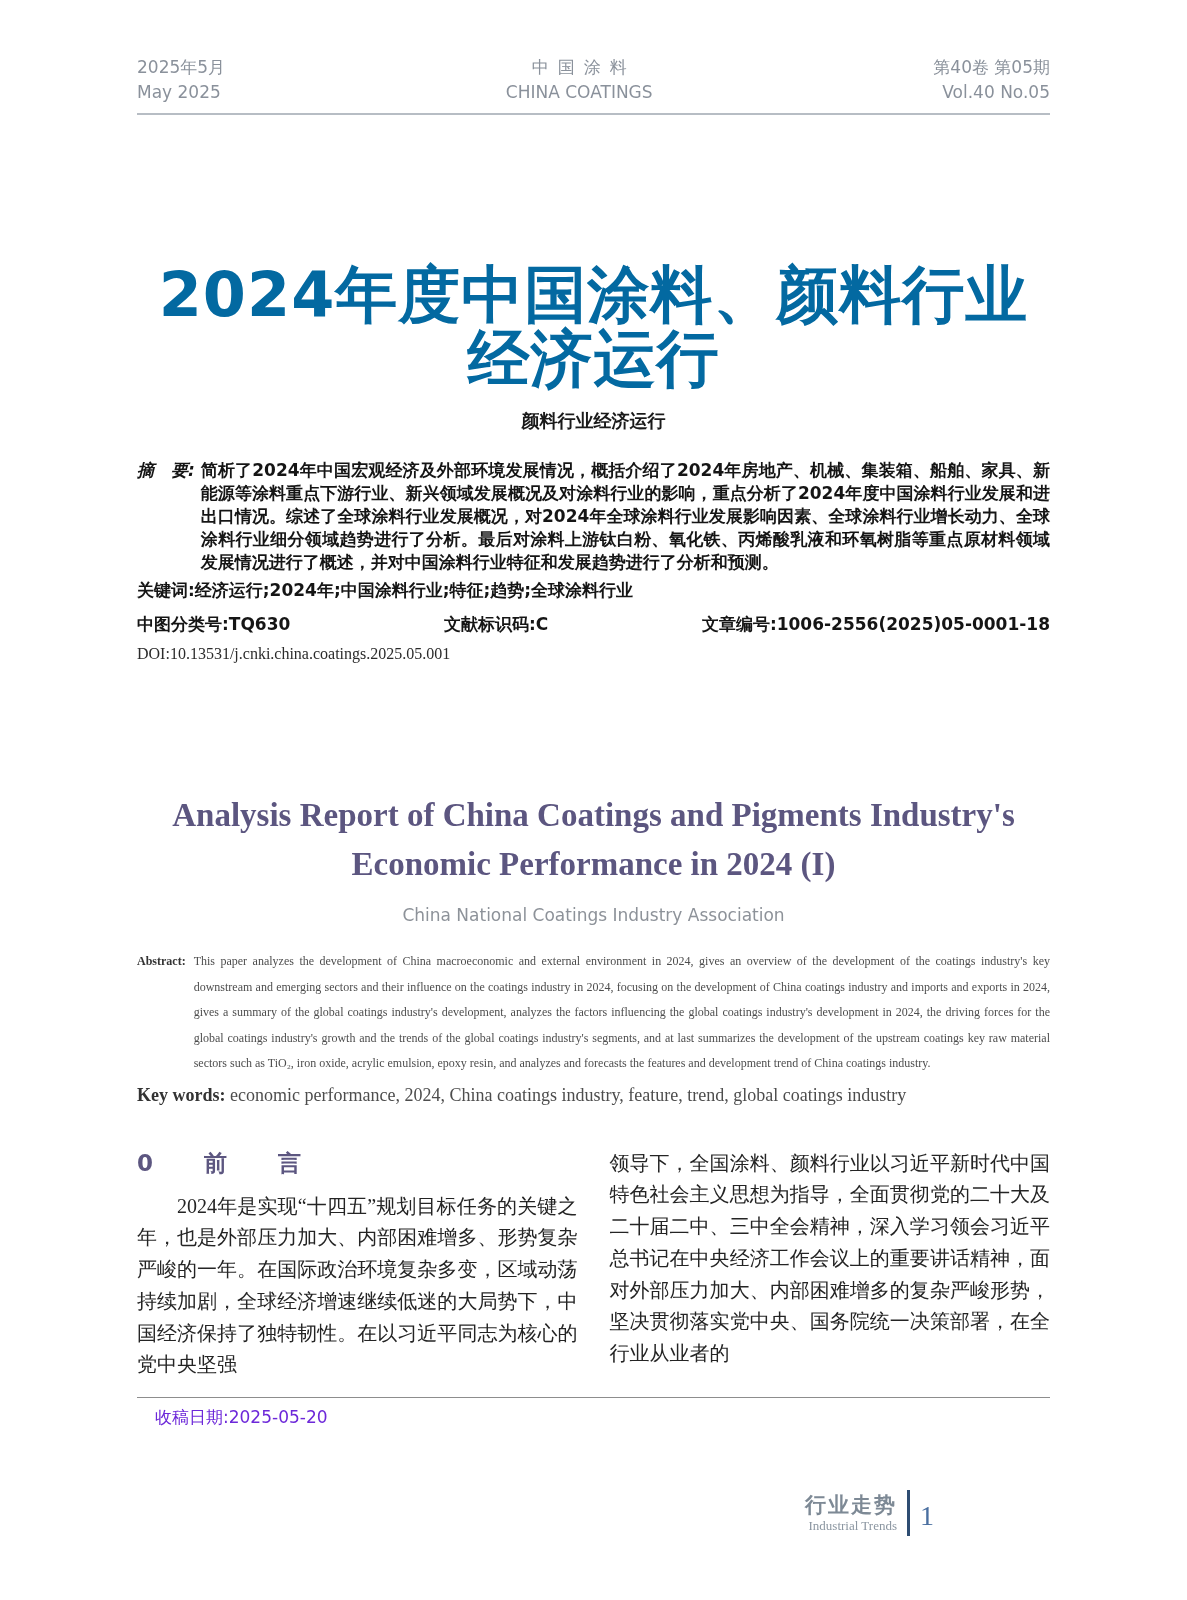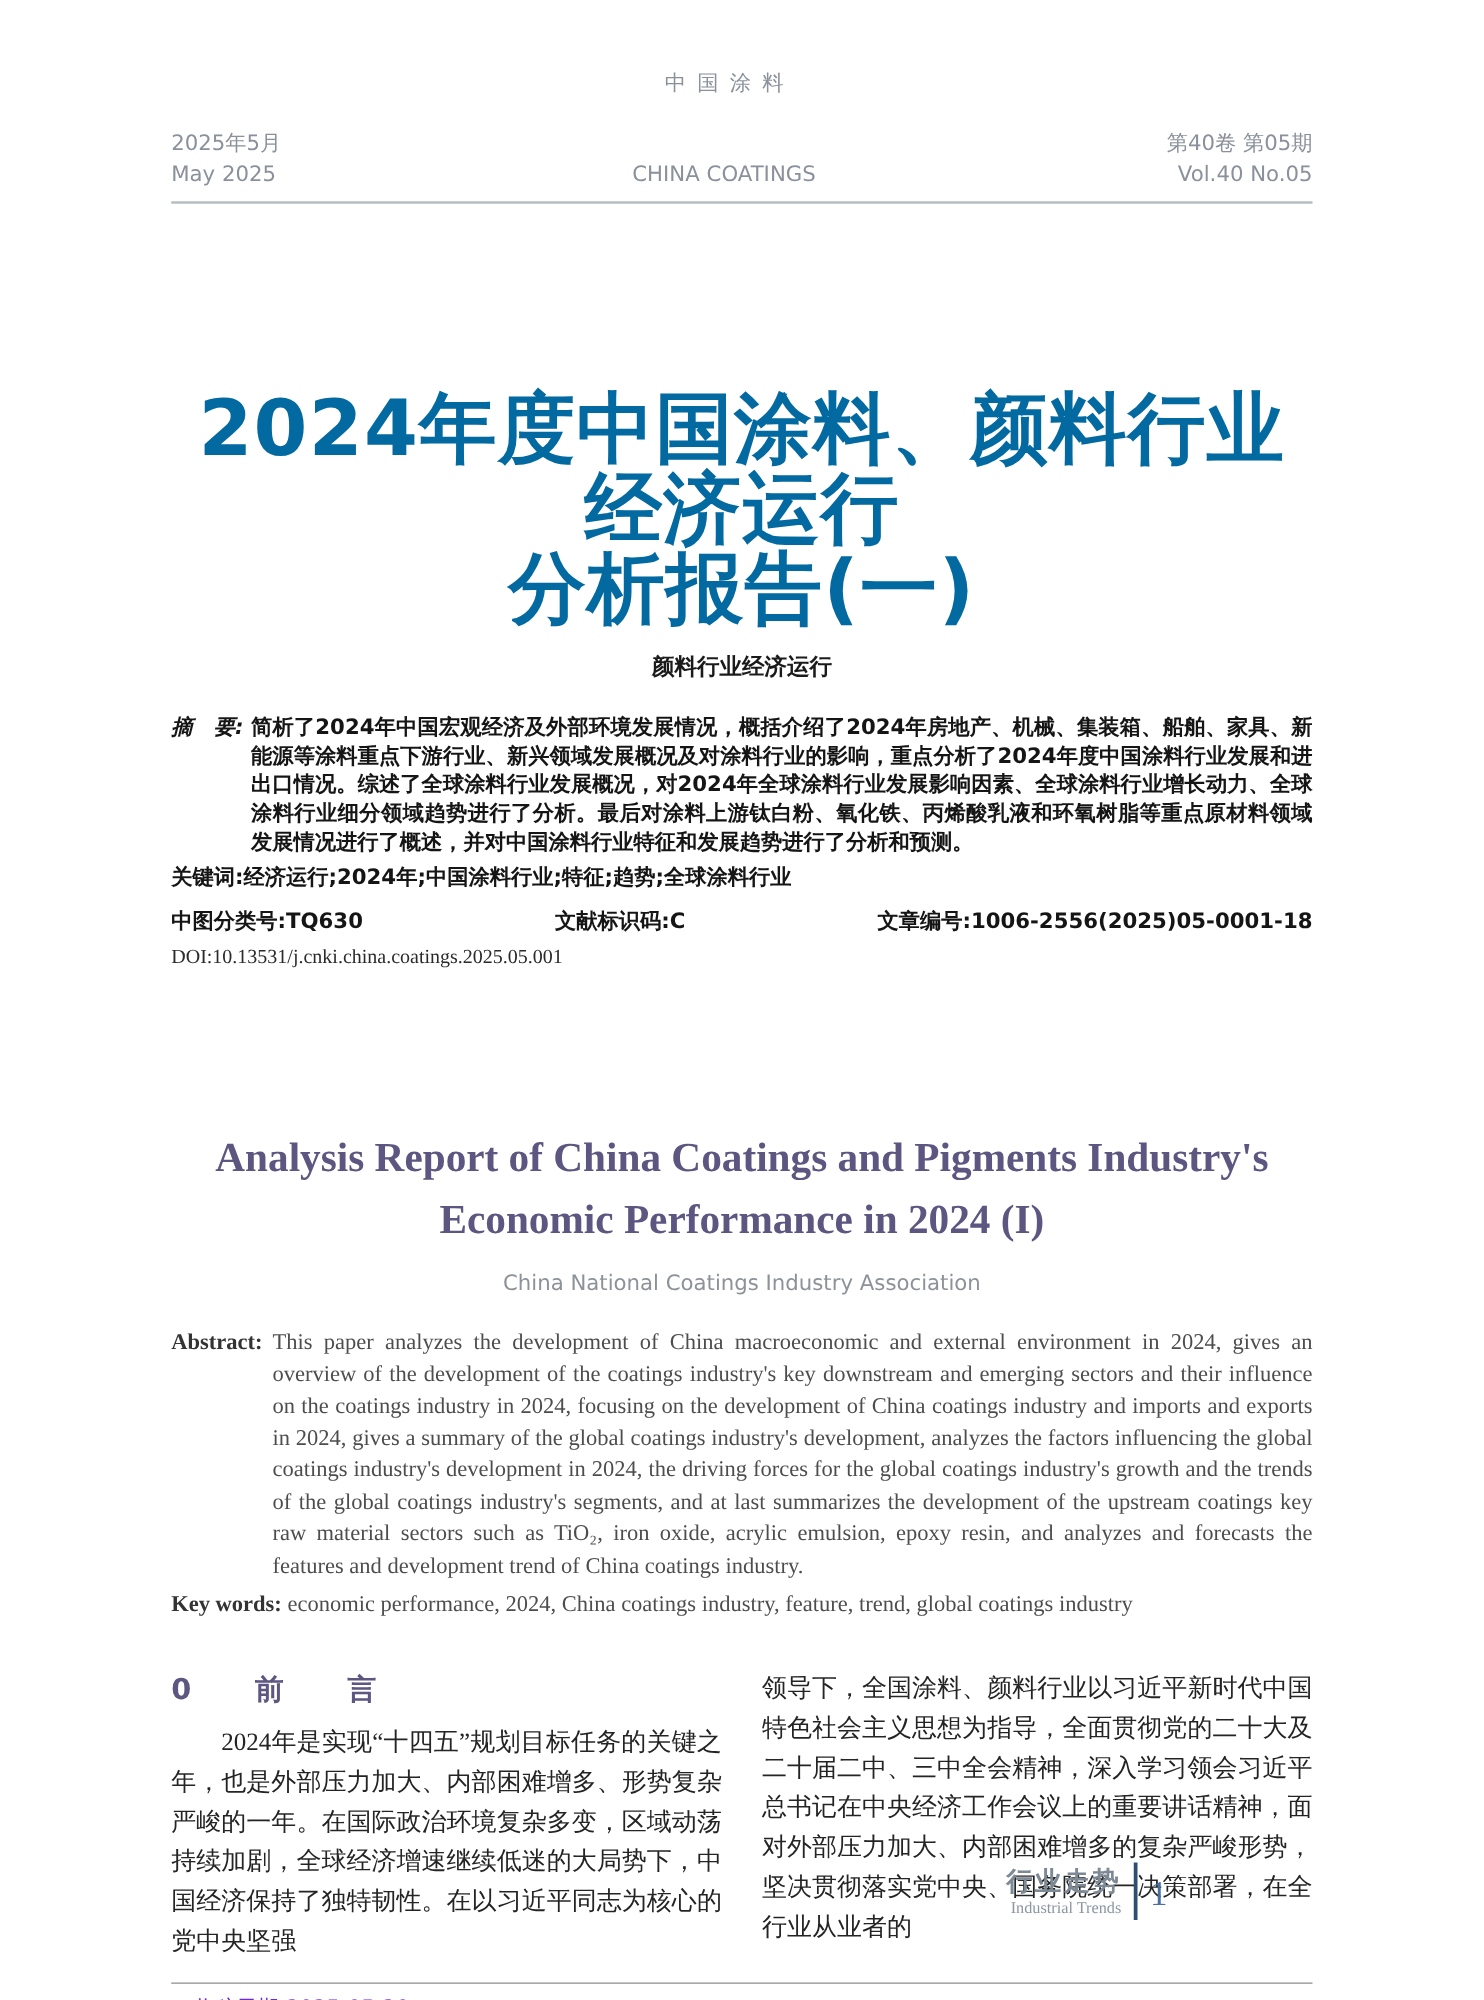--- a/index.html
+++ b/index.html
@@ -15,21 +15,21 @@
     position:absolute; left:137px; top:0; width:913px;
   }
   
   .jheader {
     padding-top:55px; padding-bottom:8px;
     border-bottom:2px solid #b7bdc4;
     display:flex; justify-content:space-between; align-items:flex-end;
     color:#8a919b; font-size:17px; line-height:25px;
   }
   .jheader .hcol { display:flex; flex-direction:column; }
-  .jheader .hcenter { text-align:center;gap:48px; }
+  .jheader .hcenter { text-align:center; }
   .jheader .hright { text-align:right; }
   .jname-cn { letter-spacing:9px; text-indent:9px; }
   
   .title-cn {
     margin-top:148px;
     text-align:center;
     color:#0369a1;
     font-size:62px; font-weight:bold; line-height:64px;
     letter-spacing:1px;
   }
@@ -69,21 +69,21 @@
   }
   .author-en {
     margin-top:16px; text-align:center;
     color:#8d9299; font-size:17px;
   }
   
   .abs-en {
     margin-top:24px;
     display:flex;
     font-family:"Liberation Serif","DejaVu Serif",serif;
-    font-size:18px; line-height:25.5px; color:#4d4d4d;
+    font-size:12px; line-height:25.5px; color:#4d4d4d;
   }
   .abs-en .lab {
     white-space:nowrap; margin-right:8px;
     font-weight:bold; color:#333333;
   }
   .abs-en .txt { text-align:justify; }
   .kw-en {
     margin-top:6px;
     font-family:"Liberation Serif","DejaVu Serif",serif;
     font-size:18px; line-height:25px; color:#4d4d4d;
@@ -151,21 +151,20 @@
         <span>CHINA COATINGS</span>
       </div>
       <div class="hcol hright">
         <span>第40卷 第05期</span>
         <span>Vol.40 No.05</span>
       </div>
     </div>
 
     <div class="title-cn">
       <div>2024年度中国涂料、颜料行业经济运行</div>
-      <div>分析报告(一)</div>
     </div>
 
     <div class="author-cn">颜料行业经济运行</div>
 
     <div class="abs-cn">
       <span class="lab">摘　要:</span>
       <div class="txt">简析了2024年中国宏观经济及外部环境发展情况，概括介绍了2024年房地产、机械、集装箱、船舶、家具、新能源等涂料重点下游行业、新兴领域发展概况及对涂料行业的影响，重点分析了2024年度中国涂料行业发展和进出口情况。综述了全球涂料行业发展概况，对2024年全球涂料行业发展影响因素、全球涂料行业增长动力、全球涂料行业细分领域趋势进行了分析。最后对涂料上游钛白粉、氧化铁、丙烯酸乳液和环氧树脂等重点原材料领域发展情况进行了概述，并对中国涂料行业特征和发展趋势进行了分析和预测。</div>
     </div>
 
     <div class="kw-cn">关键词:经济运行;2024年;中国涂料行业;特征;趋势;全球涂料行业</div>

